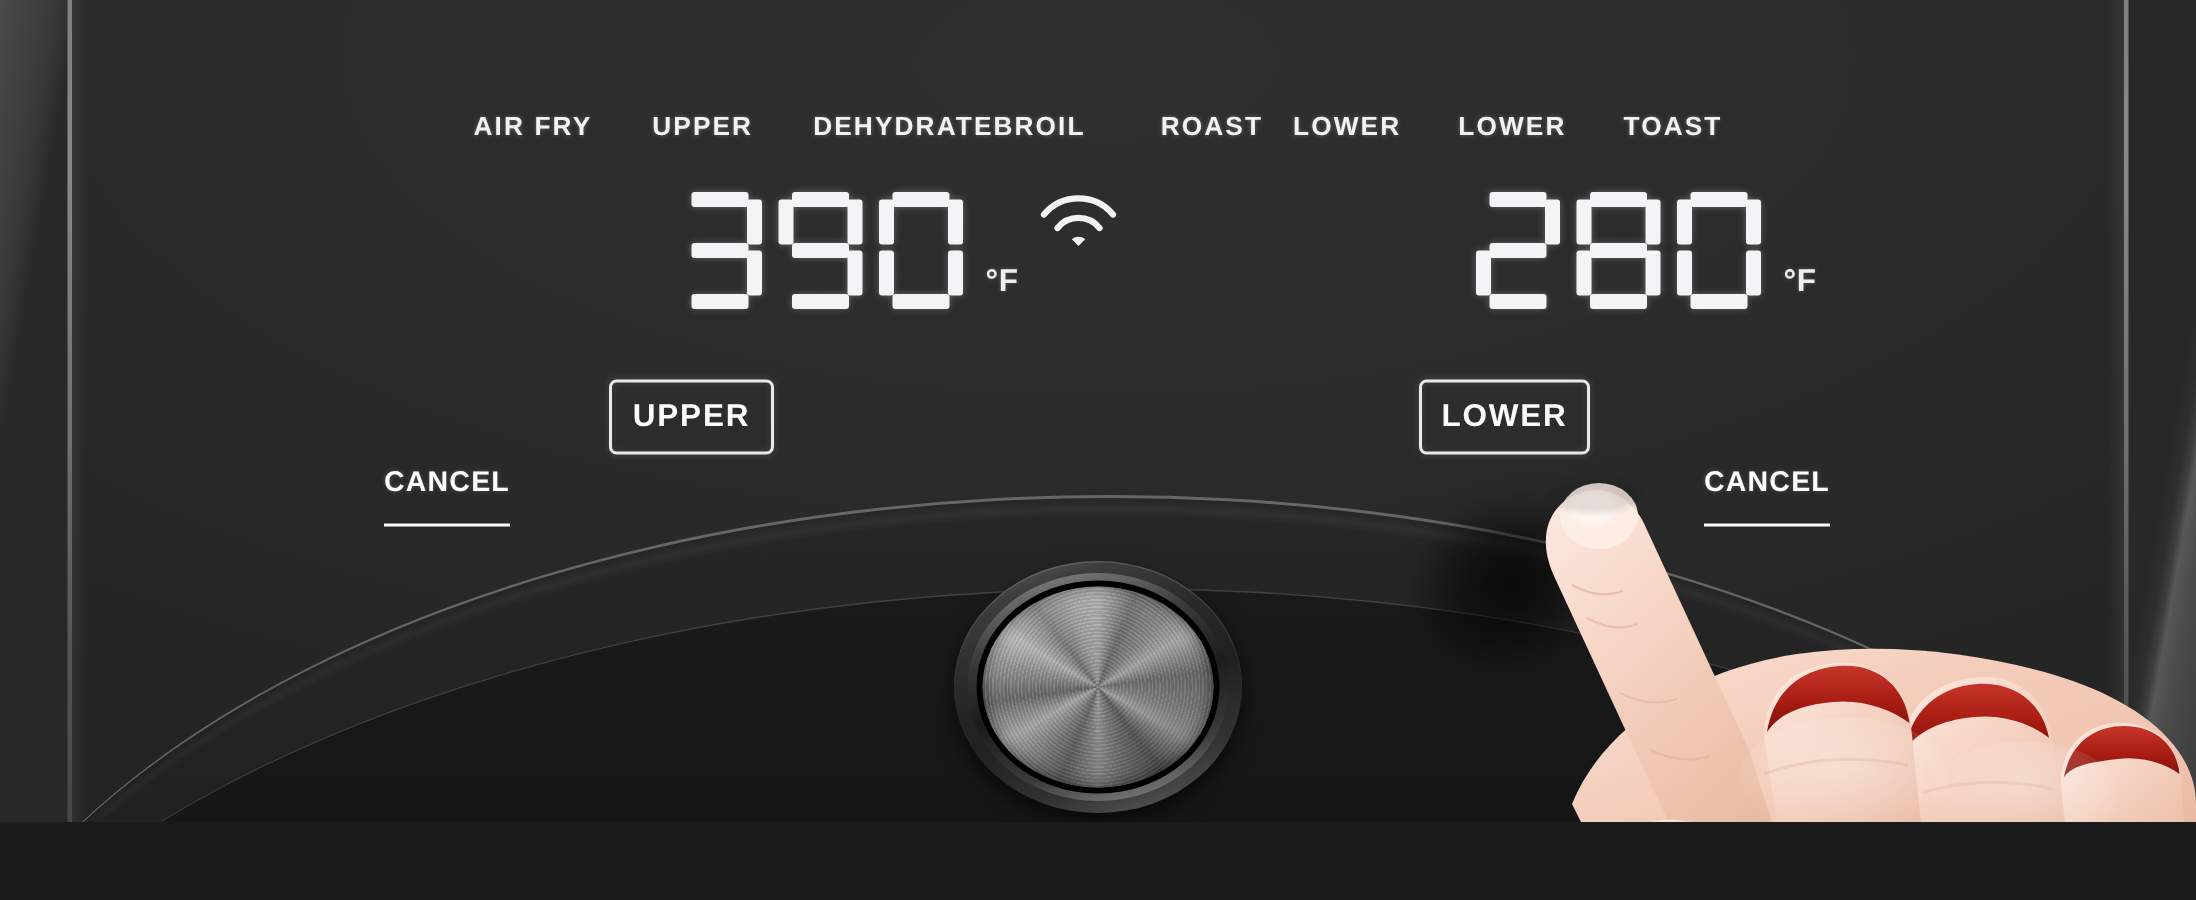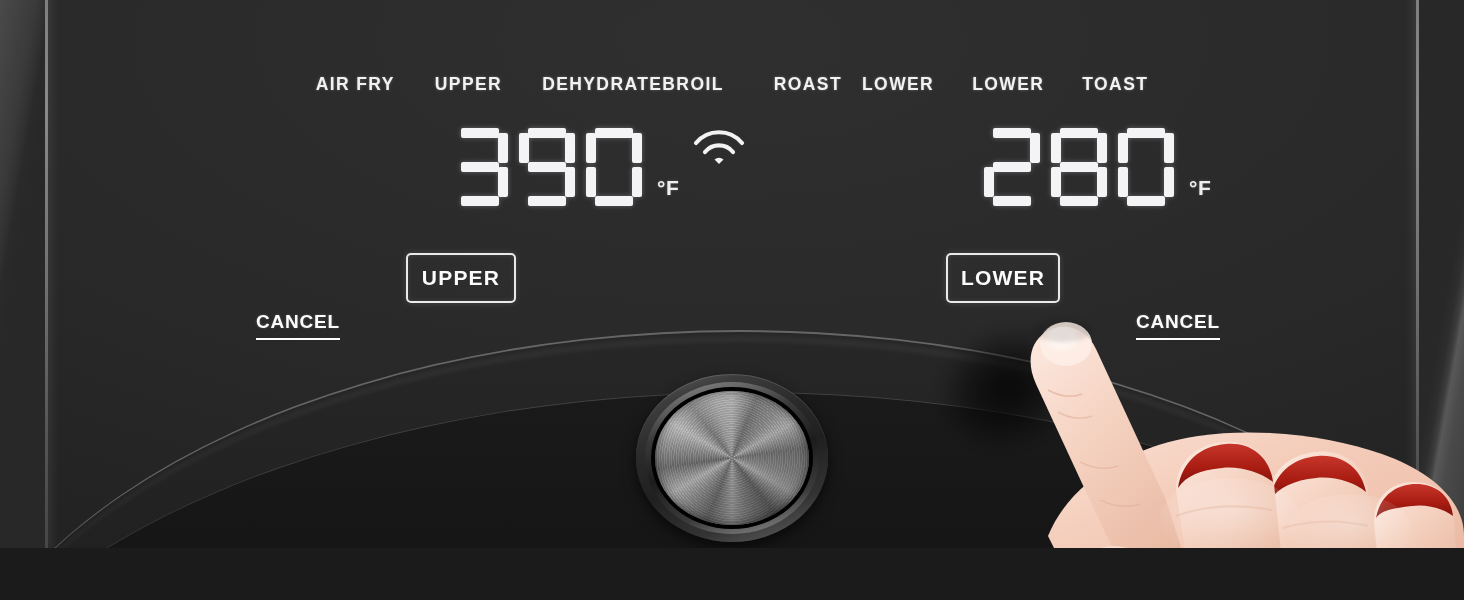--- a/index.html
+++ b/index.html
@@ -133,21 +133,21 @@
   }
   .btn .lbl{white-space:pre-line;}
   #btn-upper{left:406px;top:253px;width:106px;height:46px;font-size:21px;}
   #btn-light {left:588px;top:253px;width:106px;height:46px;font-size:21px;}
   #btn-sync  {left:768px;top:251px;width:105px;height:50px;font-size:18px;letter-spacing:1.1px;}
   #btn-lower {left:946px;top:253px;width:110px;height:46px;font-size:21px;}
 
   
   .cancel{
     position:absolute;color:#fcfcfc;font-size:19px;font-weight:600;letter-spacing:.8px;
-    padding-bottom:5px;border-bottom:2.5px solid #fcfcfc;
+    padding-bottom:16px;border-bottom:2.5px solid #fcfcfc;
     text-shadow:0 0 3px rgba(255,255,255,.2);
   }
   #cancel-left{left:256px;top:311px;}
   #cancel-right{left:1136px;top:311px;}
 
   
   .knob-wrap{position:absolute;left:636px;top:374px;width:192px;height:168px;}
   .knob-shadow{
     position:absolute;left:-8px;top:12px;width:208px;height:172px;border-radius:50%;
     background:radial-gradient(closest-side,rgba(0,0,0,.75),rgba(0,0,0,0) 72%);

